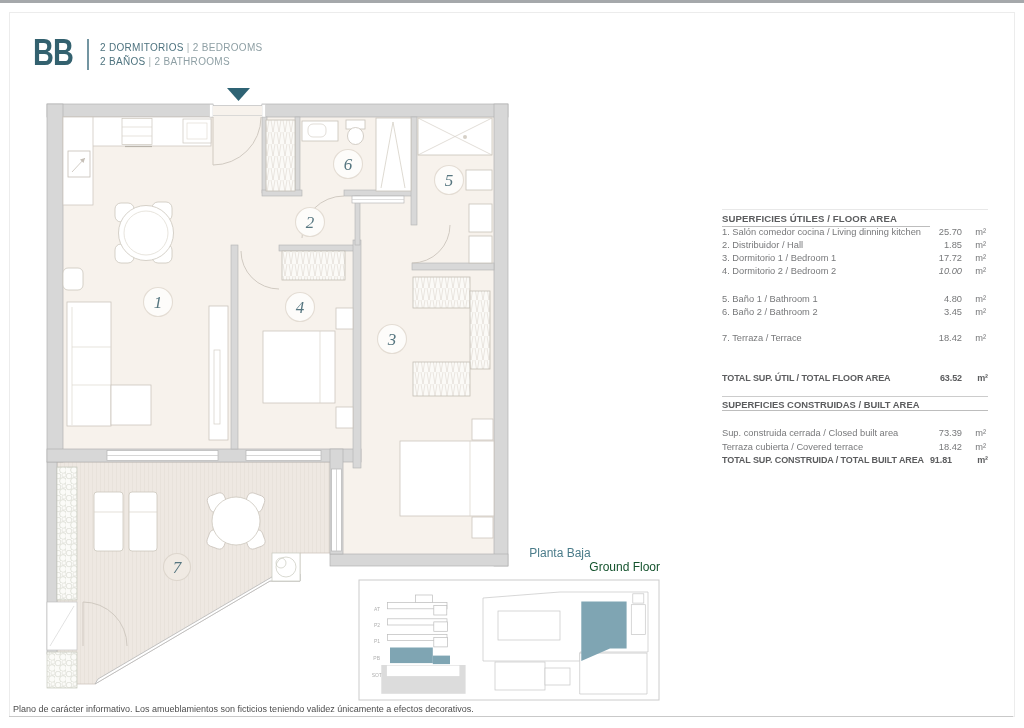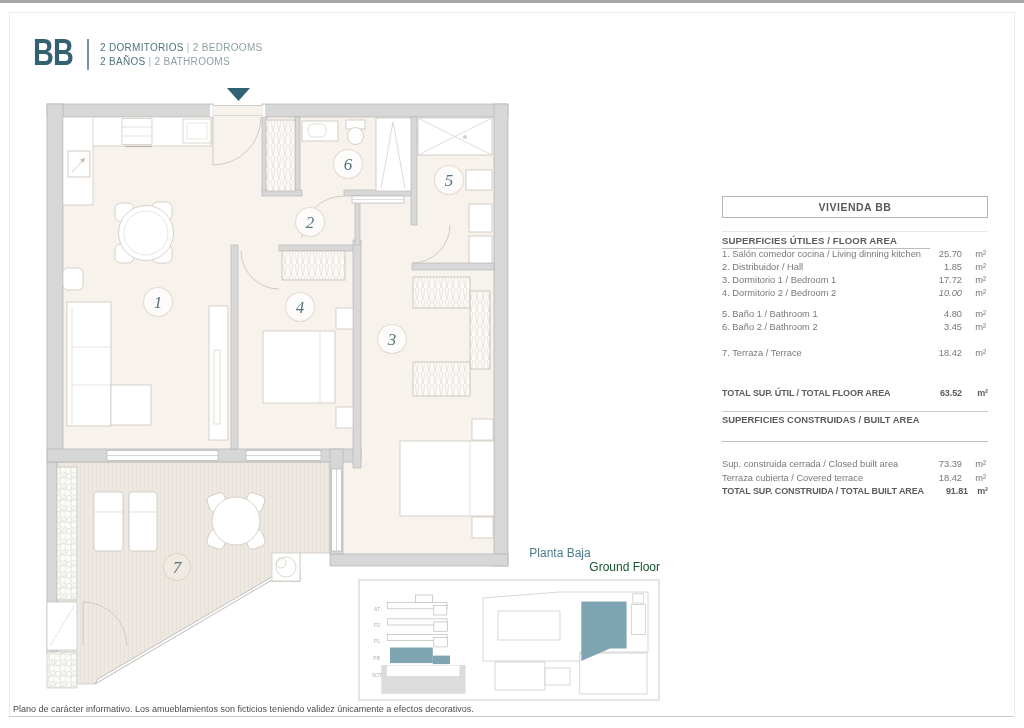--- a/index.html
+++ b/index.html
@@ -298,41 +298,40 @@
   </g>
 
   <path d="M581.3,601.6 H626.6 V648.4 H610 L581.3,661 Z" fill="#7fa5b3"></path>
 </svg>
 
 <div class="abs" style="left:460px;top:546px;width:200px;text-align:center;font-size:12px;color:#4b7c8a;">Planta Baja</div>
 <div class="abs" style="left:460px;top:560px;width:200px;text-align:right;font-size:12px;color:#14532d;">Ground Floor</div>
 
 <div class="abs" style="left:722px;top:196px;width:266px;">
 
-  <div style="border:1px solid #b5b5b5;height:20px;line-height:20px;text-align:center;font-size:10.5px;font-weight:bold;letter-spacing:.5px;color:#58595b;">VIVIENDA BB</div>
 
   <div style="border-top:1px solid #e8e8e8;margin-top:13px;"></div>
   <div style="font-size:9.6px;font-weight:bold;color:#5b5c5e;letter-spacing:.1px;margin-top:3px;border-bottom:1px solid #bdbdbd;padding-bottom:2px;width:208px;">SUPERFICIES ÚTILES / FLOOR AREA</div>
   <div style="font-size:9.3px;color:#77787a;">
     <div style="margin-top:-0.5px;position:relative;height:10.5px;"><span>1. Salón comedor cocina / Living dinning kitchen</span><span style="position:absolute;right:26px;">25.70</span><span style="position:absolute;right:2px;">m²</span></div>
     <div style="margin-top:2.6px;position:relative;height:10.5px;"><span>2. Distribuidor / Hall</span><span style="position:absolute;right:26px;">1.85</span><span style="position:absolute;right:2px;">m²</span></div>
     <div style="margin-top:2.6px;position:relative;height:10.5px;"><span>3. Dormitorio 1 / Bedroom 1</span><span style="position:absolute;right:26px;">17.72</span><span style="position:absolute;right:2px;">m²</span></div>
     <div style="margin-top:2.6px;position:relative;height:10.5px;"><span>4. Dormitorio 2 / Bedroom 2</span><span style="position:absolute;right:26px;font-style:italic;">10.00</span><span style="position:absolute;right:2px;">m²</span></div>
-    <div style="margin-top:11px;position:relative;height:10.5px;"><span>5. Baño 1 / Bathroom 1</span><span style="position:absolute;right:26px;">4.80</span><span style="position:absolute;right:2px;">m²</span></div>
+    <div style="margin-top:18px;position:relative;height:10.5px;"><span>5. Baño 1 / Bathroom 1</span><span style="position:absolute;right:26px;">4.80</span><span style="position:absolute;right:2px;">m²</span></div>
     <div style="margin-top:2.6px;position:relative;height:10.5px;"><span>6. Baño 2 / Bathroom 2</span><span style="position:absolute;right:26px;">3.45</span><span style="position:absolute;right:2px;">m²</span></div>
     <div style="margin-top:15px;position:relative;height:10.5px;"><span>7. Terraza / Terrace</span><span style="position:absolute;right:26px;">18.42</span><span style="position:absolute;right:2px;">m²</span></div>
   </div>
 
   <div style="font-size:9px;font-weight:bold;color:#5b5c5e;position:relative;height:11px;margin-top:30px;letter-spacing:-0.1px;"><span>TOTAL SUP. ÚTIL / TOTAL FLOOR AREA</span><span style="position:absolute;right:26px;">63.52</span><span style="position:absolute;right:0px;">m²</span></div>
 
   <div style="border-top:1px solid #cccccc;margin-top:12px;"></div>
-  <div style="font-size:9.4px;font-weight:bold;color:#5b5c5e;letter-spacing:0px;margin-top:2px;border-bottom:1px solid #bdbdbd;padding-bottom:16px;">SUPERFICIES CONSTRUIDAS / BUILT AREA</div>
+  <div style="font-size:9.4px;font-weight:bold;color:#5b5c5e;letter-spacing:0px;margin-top:2px;border-bottom:1px solid #bdbdbd;padding-bottom:0;">SUPERFICIES CONSTRUIDAS / BUILT AREA</div>
   <div style="font-size:9.3px;color:#77787a;">
     <div style="margin-top:17px;position:relative;height:10.5px;"><span>Sup. construida cerrada / Closed built area</span><span style="position:absolute;right:26px;">73.39</span><span style="position:absolute;right:2px;">m²</span></div>
     <div style="margin-top:3.5px;position:relative;height:10.5px;"><span>Terraza cubierta / Covered terrace</span><span style="position:absolute;right:26px;">18.42</span><span style="position:absolute;right:2px;">m²</span></div>
   </div>
 
-  <div style="font-size:9px;font-weight:bold;color:#5b5c5e;position:relative;height:11px;margin-top:2px;letter-spacing:-0.1px;"><span>TOTAL SUP. CONSTRUIDA /  TOTAL BUILT AREA</span><span style="position:absolute;right:20px;">91.81</span><span style="position:absolute;right:0px;">m²</span></div>
+  <div style="font-size:9px;font-weight:bold;color:#5b5c5e;position:relative;height:11px;margin-top:2px;letter-spacing:-0.1px;"><span>TOTAL SUP. CONSTRUIDA /  TOTAL BUILT AREA</span><span style="position:absolute;right:36px;">91.81</span><span style="position:absolute;right:0px;">m²</span></div>
 </div>
 
 <div class="abs" style="left:13px;top:704px;font-size:9px;color:#4d4d4d;letter-spacing:0px;">Plano de carácter informativo. Los amueblamientos son ficticios teniendo validez únicamente a efectos decorativos.</div>
 
 <div class="abs" style="left:9px;top:716px;width:1004px;height:1px;background:#c9c9c9;"></div>
 
 </body></html>

